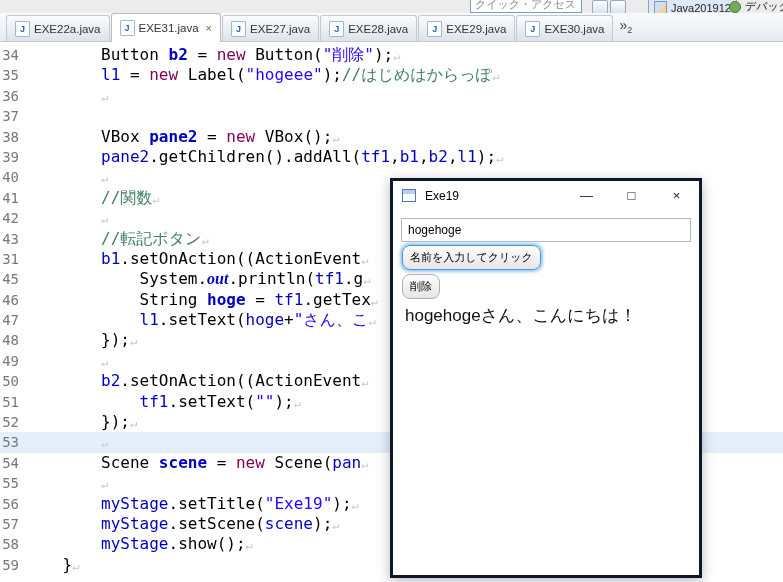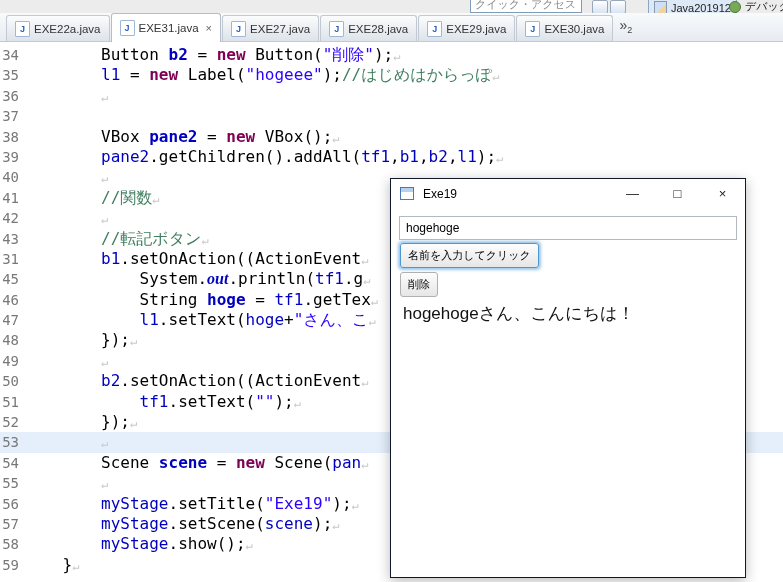--- a/index.html
+++ b/index.html
@@ -39,42 +39,42 @@
   .ovf-n{font-size:9px;vertical-align:-3px;}
 
   
   .editor{position:absolute;top:42px;left:0;right:0;bottom:0;background:#fff;overflow:hidden;
       font-family:"DejaVu Sans Mono","Liberation Mono",monospace;font-size:16px;line-height:20.4px;padding-top:3px;z-index:1;}
   .cl{display:flex;height:20.4px;white-space:pre;}
   .cl.hl{background:#e4effb;}
   .gut{flex:none;width:24px;text-align:right;padding-right:5px;color:#787878;font-size:14px;box-sizing:border-box;}
   .ct{white-space:pre;}
   .sg-p{color:#000000;}
-  .sg-k{color:#7f0055;font-weight:bold;}
+  .sg-k{color:#7f0055;font-weight:normal;}
   .sg-s{color:#2a00ff;}
   .sg-c{color:#3f7f5f;}
   .sg-f{color:#0000c0;}
   .sg-fd{color:#0000c0;font-weight:bold;}
   .sg-sf{color:#0000c0;font-weight:bold;font-style:italic;font-family:Liberation Serif, serif;}
   .eol{color:#c9c9c9;font-size:12px;}
 
   
-  .app-window{position:absolute;left:390px;top:178px;width:356px;height:400px;background:#fff;
-      border:1px solid #0f172a;box-shadow:0 3px 12px rgba(0,0,0,.28);z-index:10;box-sizing:border-box;}
+  .app-window{position:absolute;left:390px;top:178px;width:312px;height:400px;background:#fff;
+      border:3px solid #0f172a;box-shadow:0 3px 12px rgba(0,0,0,.28);z-index:10;box-sizing:border-box;}
   .titlebar{height:29px;display:flex;align-items:center;background:#fff;}
   .app-icon{width:14px;height:13px;margin-left:9px;border:1px solid #4a78b8;background:linear-gradient(#b8d0ee 4px,#ffffff 4px);box-sizing:border-box;flex:none;}
   .wtitle{font-size:12px;color:#000;margin-left:9px;flex:1;}
   .win-controls{display:flex;height:29px;}
   .win-btn{width:45px;height:29px;display:flex;align-items:center;justify-content:center;
       font-size:13px;color:#222;cursor:pointer;}
   .win-content{padding:8px;}
   .fx-textfield{display:block;width:100%;box-sizing:border-box;height:24px;border:1px solid #b3b9c0;
       background:#fff;font-size:12px;color:#000;padding:2px 6px;font-family:"Liberation Sans",sans-serif;outline:none;}
   .fx-btn{display:block;margin:2px 0 0 1px;background:linear-gradient(#fdfdfd,#e6e6e6);
-      border:1px solid #b0b0b0;border-radius:3px;padding:4px 7px;font-size:11px;color:#000;
+      border:1px solid #b0b0b0;border-radius:8px;padding:4px 7px;font-size:11px;color:#000;
       font-family:"Liberation Sans",sans-serif;cursor:pointer;text-align:center;}
   .fx-btn.focused{border:1px solid #4e96d0;box-shadow:0 0 3px 1.5px #9cc7ea;margin-top:3px;}
   .fx-btn.small{margin-top:4px;}
   .greeting{font-size:17px;color:#111;margin:5px 0 0 4px;}
 </style>
 </head>
 <body>
 
 <div class="screen">
 

